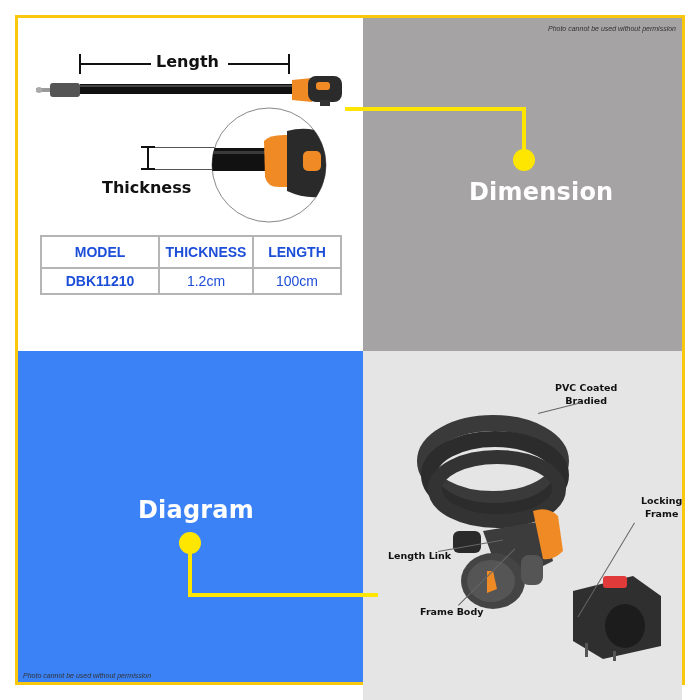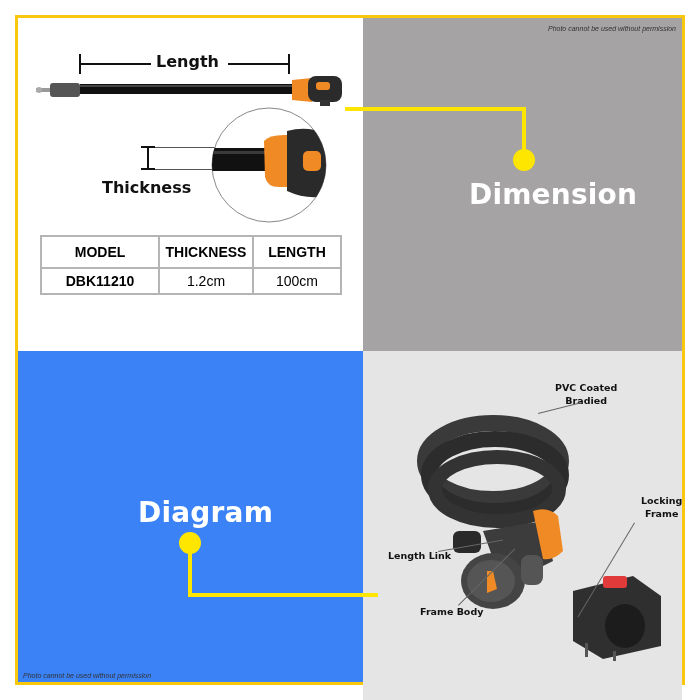--- a/index.html
+++ b/index.html
@@ -4,25 +4,25 @@
 <style>
   html,body{margin:0;padding:0;background:#fff;}
   body{width:700px;height:700px;position:relative;overflow:hidden;font-family:"Liberation Sans",sans-serif;}
   .frame{position:absolute;left:15px;top:15px;width:664px;height:664px;border:3px solid #f9c80e;box-sizing:content-box;}
   .q{position:absolute;}
   .q-tl{left:0;top:0;width:385px;height:333px;background:#fff;}
   .q-tr{left:345px;top:0;width:319px;height:333px;background:#a5a3a4;}
   .q-bl{left:0;top:333px;width:345px;height:331px;background:#3b82f6;}
   .q-br{left:345px;top:333px;width:319px;height:401px;background:#e5e5e5;}
   .notice{position:absolute;font-style:italic;font-size:7px;color:#333;font-family:"Liberation Sans",sans-serif;}
-  .title{position:absolute;color:#fff;font-weight:bold;font-size:28px;font-family:"DejaVu Sans",sans-serif;letter-spacing:0.2px;}
+  .title{position:absolute;color:#fff;font-weight:bold;font-size:24px;font-family:"DejaVu Sans",sans-serif;letter-spacing:0.2px;}
   .yline{position:absolute;background:#ffe600;}
   .ydot{position:absolute;width:22px;height:22px;border-radius:50%;background:#ffe600;}
   table.spec{position:absolute;left:22px;top:217px;border-collapse:collapse;background:#fff;border:2px solid #b5b5b5;}
-  table.spec th,table.spec td{border:2px solid #b5b5b5;font-size:14px;text-align:center;padding:0;height:24px;font-family:"Liberation Sans",sans-serif;color:#000000;}
+  table.spec th,table.spec td{border:2px solid #b5b5b5;font-size:14px;text-align:center;padding:0;height:24px;font-family:"Liberation Sans",sans-serif;color:#1d4ed8;}
   table.spec th{font-weight:bold;height:30px;}
   table.spec td.model{font-weight:bold;}
   .lbl{position:absolute;font-weight:bold;color:#111;font-family:"DejaVu Sans",sans-serif;}
   .small-lbl{position:absolute;font-weight:bold;font-size:9.5px;color:#111;font-family:"DejaVu Sans",sans-serif;text-align:center;line-height:13px;}
   .leader{position:absolute;height:1px;background:#666;transform-origin:0 0;}
 </style>
 </head>
 <body>
 
 <div class="frame">

